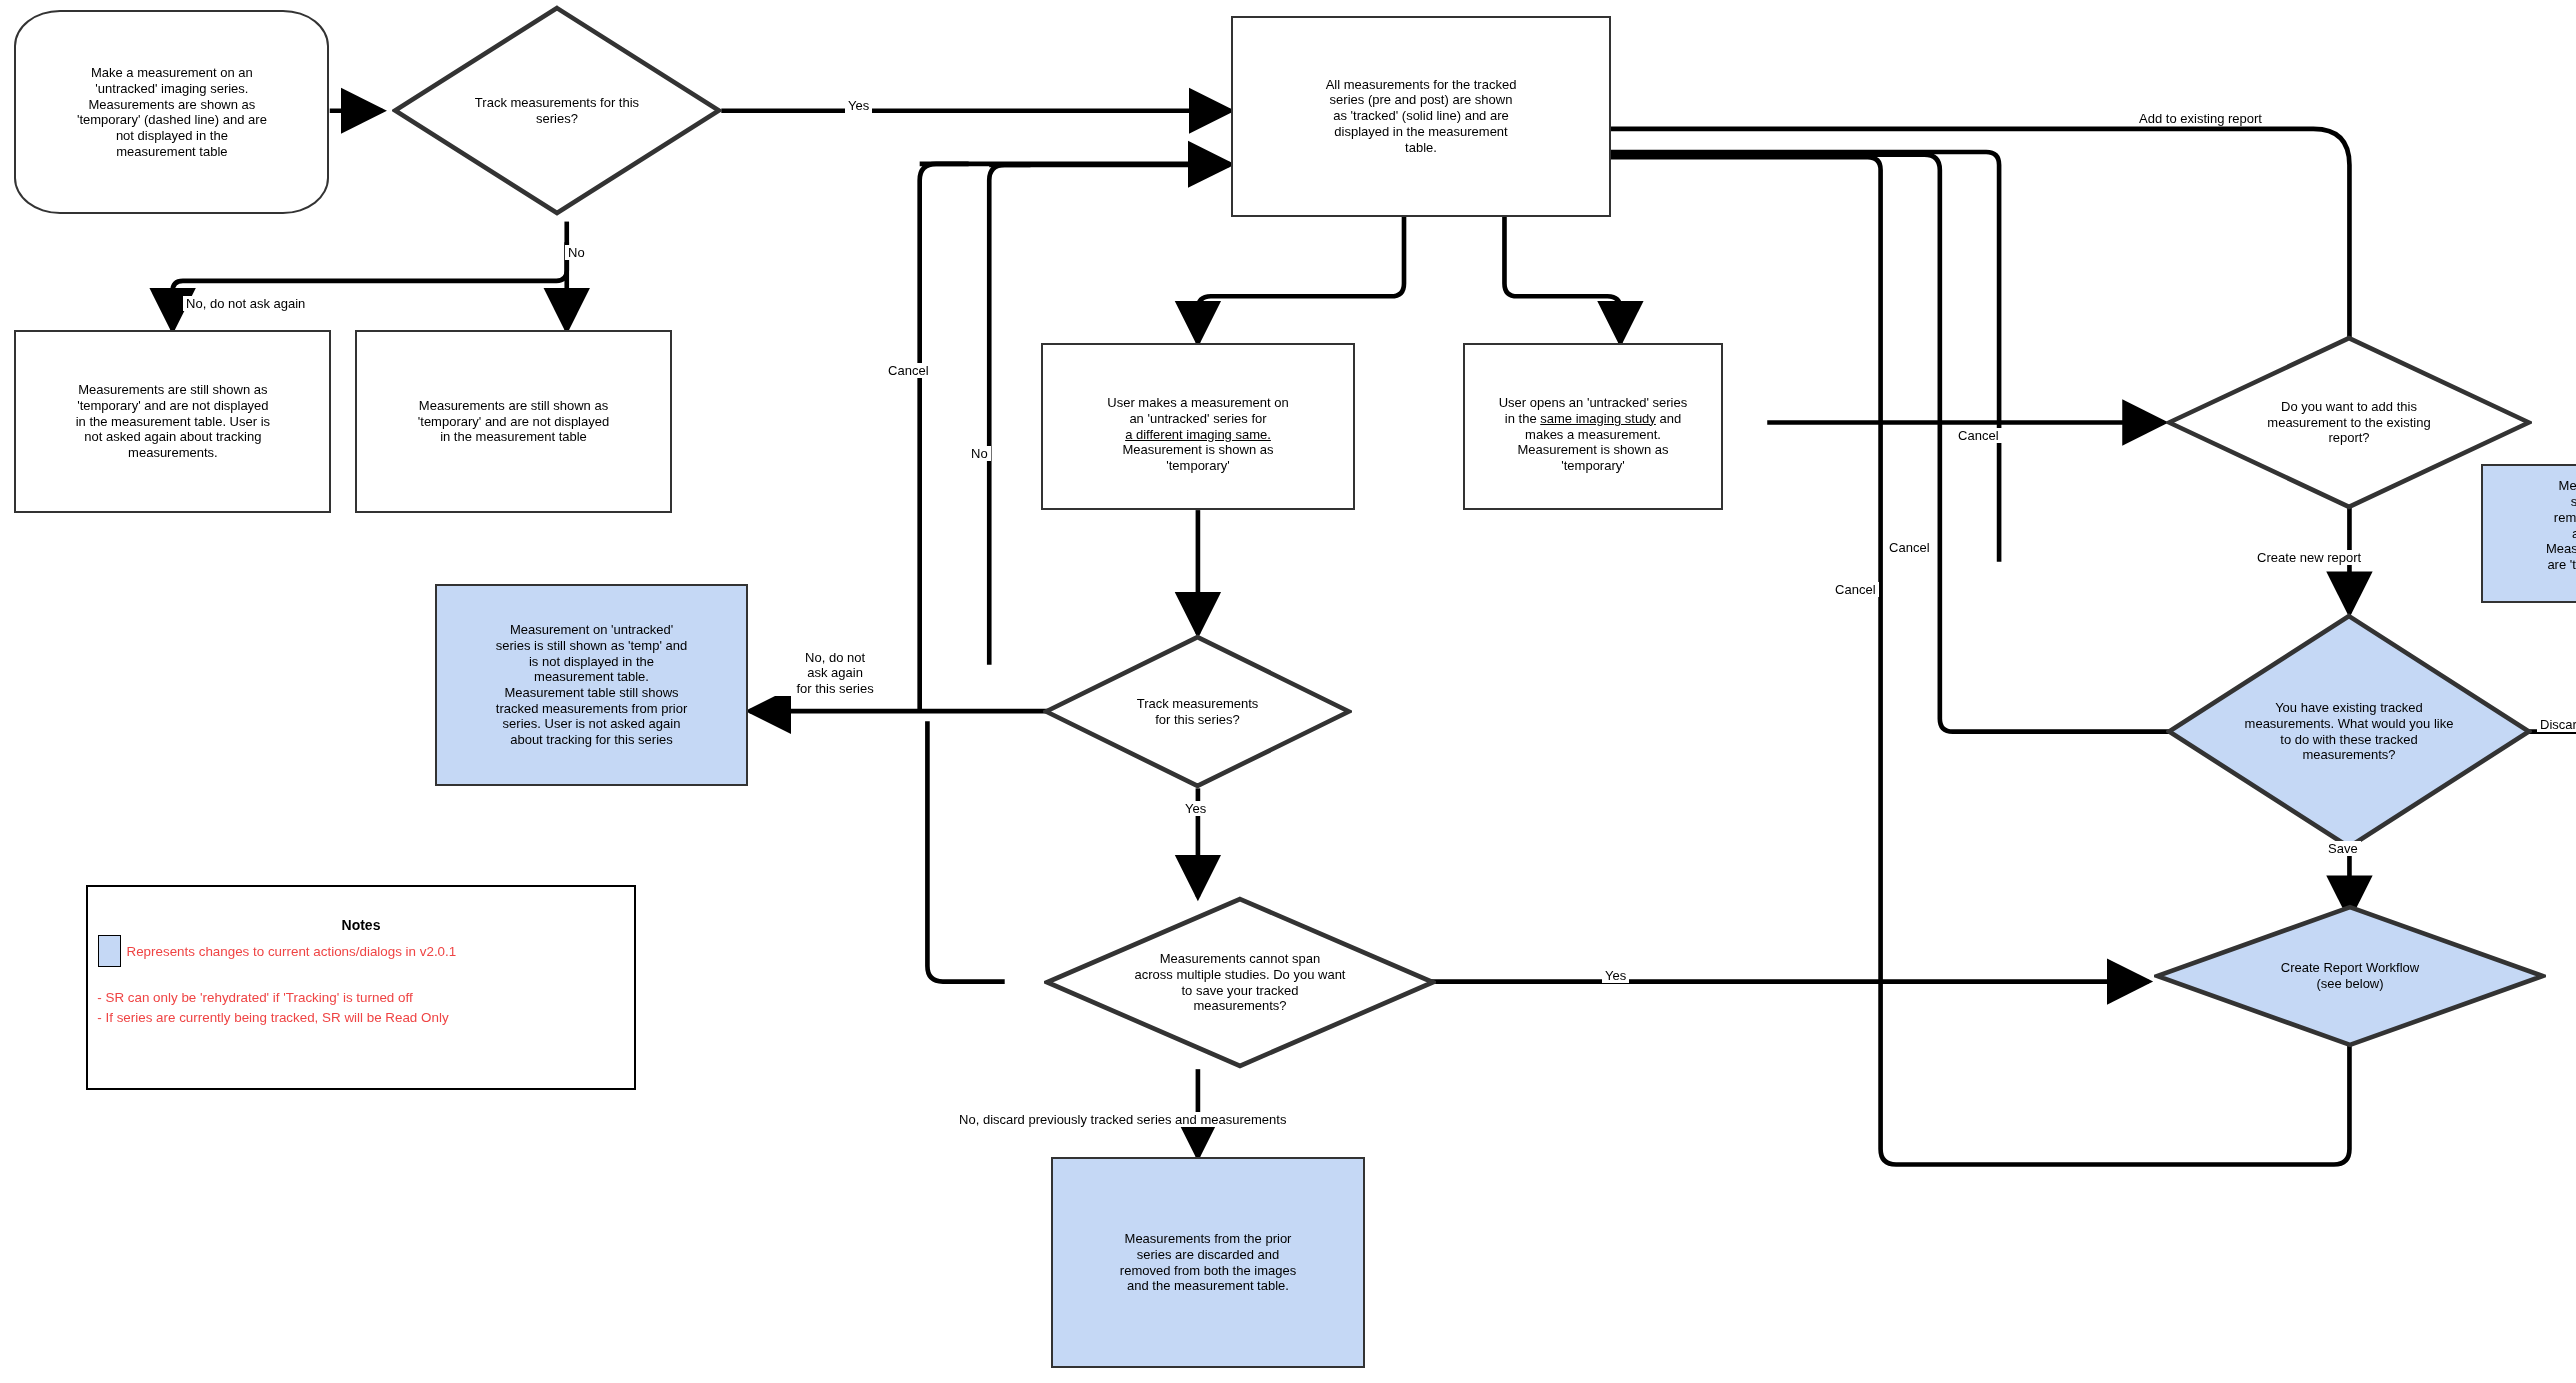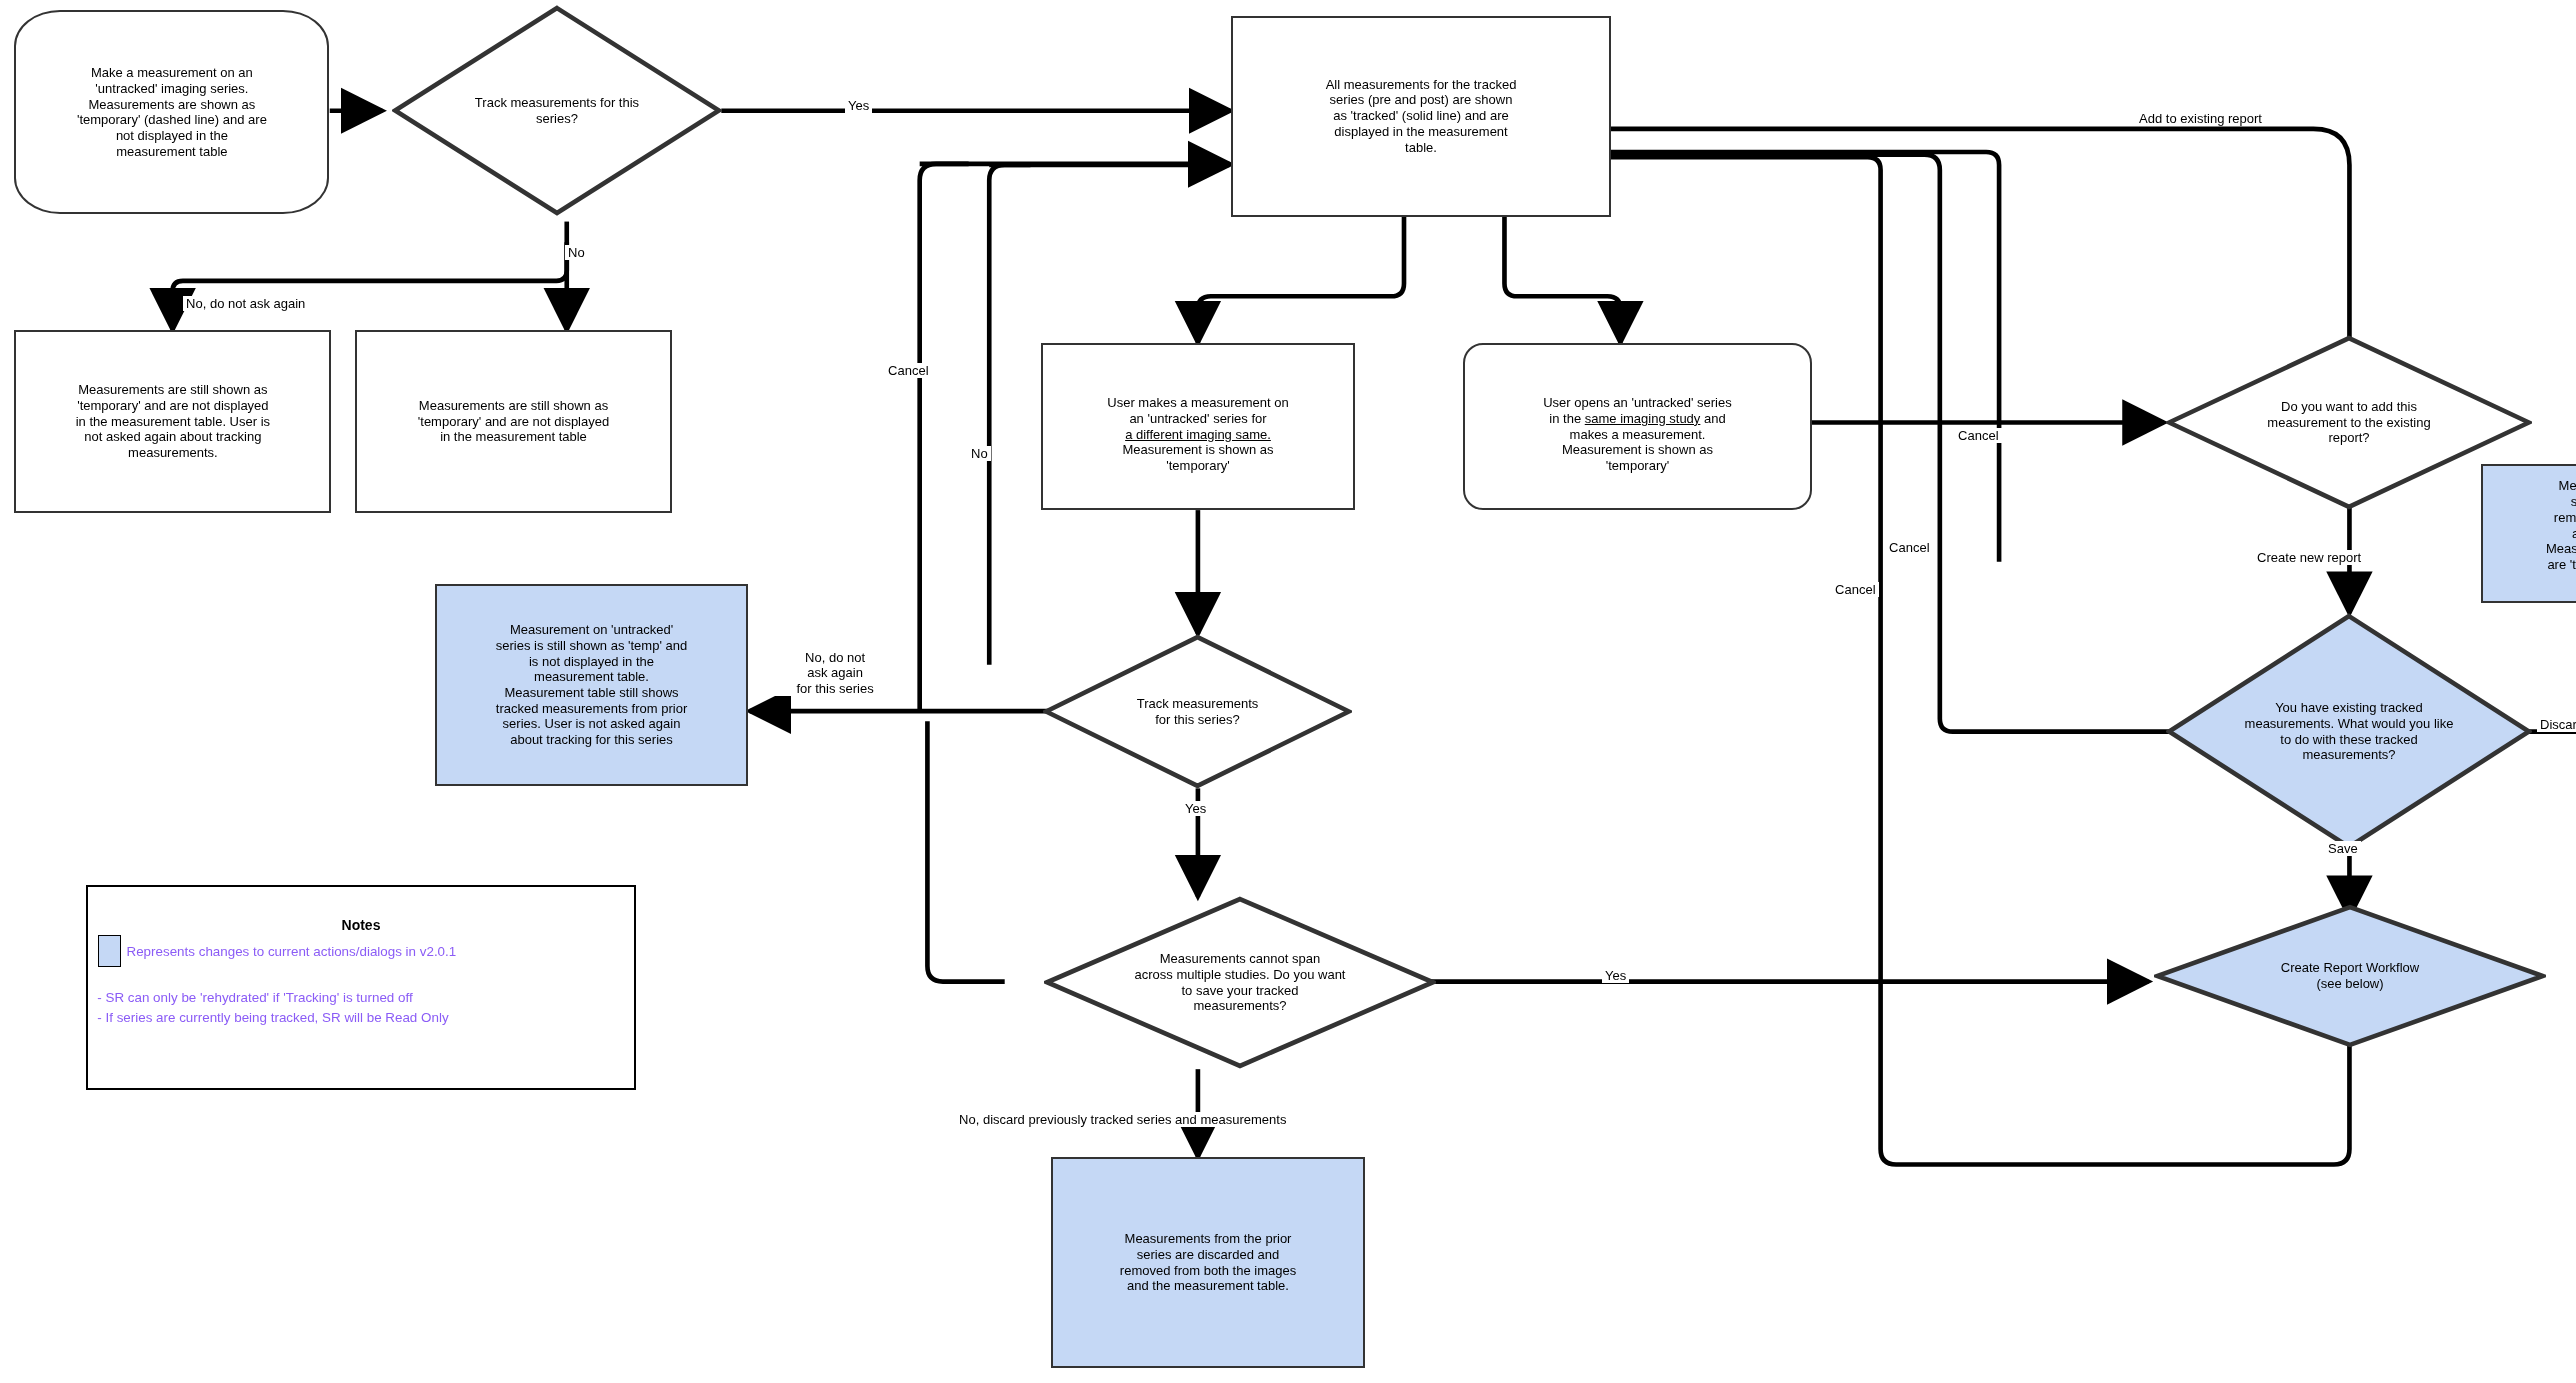--- a/index.html
+++ b/index.html
@@ -107,21 +107,21 @@
     border: 1.5px solid #000;
     box-sizing: border-box;
     flex: 0 0 auto;
   }
   .legend-row {
     display: flex;
     align-items: center;
     gap: 5.2px;
   }
   .legend-note {
-    color: #8b5cf6;
+    color: #ef4444;
     white-space: pre-line;
   }
 </style>
 </head>
 <body>
 
 <div id="canvas">
 
   <svg id="wires" viewBox="0 0 5483 2686" preserveAspectRatio="none">
     <defs>
@@ -238,21 +238,21 @@
   <div class="node rect" style="left:1041px; top:343px; width:314px; height:167px; font-size:13px;">
     <div class="txt">
       User makes a measurement on
 an 'untracked' series for
 <span style="text-decoration: underline;">a different imaging same.</span>
 Measurement is shown as
 'temporary'
     </div>
   </div>
 
-  <div class="node rect" style="left:1463px; top:343px; width:349px; height:167px; font-size:13px;border-radius:20px;">
+  <div class="node rect" style="left:1463px; top:343px; width:260px; height:167px; font-size:13px;">
     <div class="txt">
       User opens an 'untracked' series
 in the <span style="text-decoration: underline;">same imaging study</span> and
 makes a measurement.
 Measurement is shown as
 'temporary'
     </div>
   </div>
 
   <div class="diamond-wrap" style="left:1043px; top:634px; width:309px; height:155px; font-size:13px;">

